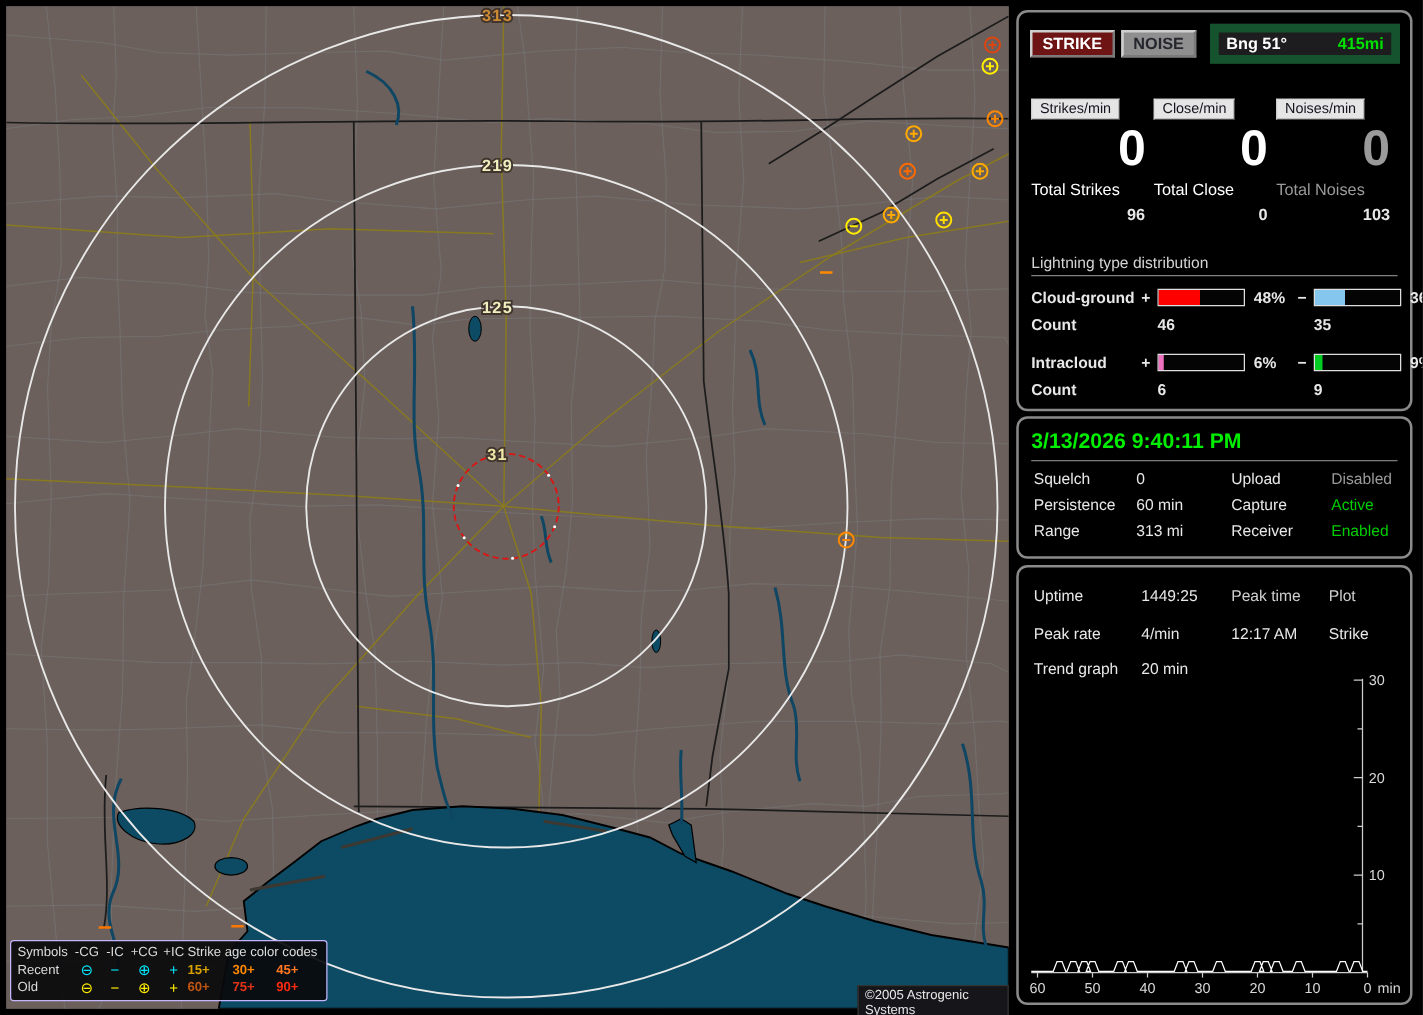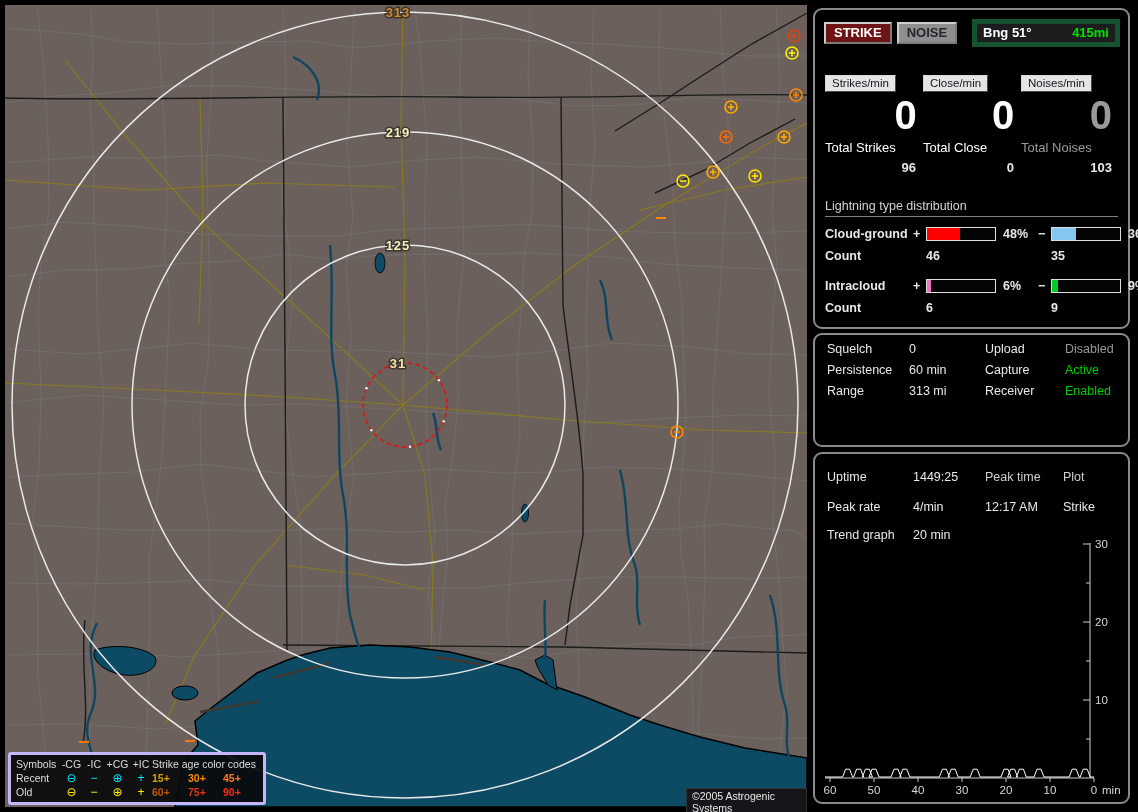--- a/index.html
+++ b/index.html
@@ -2,39 +2,39 @@
 <html><head>
 <meta charset="utf-8">
 <style>
   html,body{margin:0;padding:0;background:#000;}
   #stage{position:relative;width:1138px;height:812px;background:#000;overflow:hidden;
          font-family:"Liberation Sans","DejaVu Sans",sans-serif;color:#e8e8e8;}
   
   #map{position:absolute;left:5px;top:5px;width:802px;height:802px;background:#6b605b;}
   #map svg{display:block}
   .legend{position:absolute;left:3px;top:747px;width:242px;background:rgba(10,10,12,.93);
-          border:3px solid #c4b5fd;border-radius:3px;font-size:10.5px;color:#dcdcdc;
+          border:1px solid #c4b5fd;border-radius:3px;font-size:10.5px;color:#dcdcdc;
           padding:2px 5px 3px 5px;line-height:14px;}
   .lg-row{display:grid;grid-template-columns:44px 23px 22px 25px 22px 36px 35px 35px;align-items:center;}
   .lg-span{grid-column:6 / span 3;}
   .lg-sym{font-size:12px;text-align:center;}
   .lg-age{text-align:left;font-weight:bold;}
   .copyright{position:absolute;left:681px;top:783px;background:#16161a;color:#e8e8e8;
              font-size:10.5px;padding:1px 5px;border:1px solid #333;}
   
   .panelbox{position:absolute;left:813px;width:317px;background:#000;border:2px solid #8a8a8a;
             border-radius:9px;box-sizing:border-box;}
   #box1{top:8px;height:321px;}
   #box2{top:333px;height:114px;}
   #box3{top:452px;height:352px;}
   .row-btns{display:flex;align-items:center;margin:9px 8px 0 9px;}
   .btn{font-weight:bold;font-size:13px;padding:1px 8px 2px 8px;border:2px outset #cfcfcf;cursor:pointer;}
   .btn-strike{background:#6e1414;color:#fff;margin-right:5px;}
   .btn-noise{background:#8f8f8f;color:#26262e;}
-  .bng{margin-left:auto;width:126px;background:#1d1d1f;border:5px solid #14532d;
+  .bng{margin-left:auto;width:126px;background:#1d1d1f;border:7px solid #14532d;
        display:flex;justify-content:space-between;align-items:center;
        font-weight:bold;font-size:13px;padding:1px 6px 2px 6px;}
   .cols3{display:flex;justify-content:space-between;margin:0 10px;}
   .col3{width:97px;}
   .chips{margin-top:26px;}
   .chip{display:inline-block;background:#e5e5e5;color:#14141e;font-size:11.5px;
         padding:1px 6px 2px 6px;border-top:1px solid #d8d8d8;border-left:1px solid #d8d8d8;
         border-right:1px solid #4a4a4a;border-bottom:1px solid #4a4a4a;cursor:pointer;}
   .bigzero{font-size:40px;font-weight:bold;text-align:right;padding-right:6px;line-height:46px;margin-top:0px;}
   .tot-label{font-size:13px;margin-top:2px;}
@@ -329,20 +329,21 @@
         <span class="bname">Count</span>
         <span></span>
         <span>6</span>
         <span></span>
         <span>9</span>
       </div>
     </div>
   </div>
 
   <div id="box2" class="panelbox">
+    <div class="clock" style="color: rgb(0, 238, 0);">3/13/2026 9:40:11 PM</div>
     <div class="set-row">
       <span>Squelch</span>
       <span>0</span>
       <span>Upload</span>
       <span style="color: rgb(154, 154, 154);">Disabled</span>
     </div>
     <div class="set-row">
       <span>Persistence</span>
       <span>60 min</span>
       <span>Capture</span>

